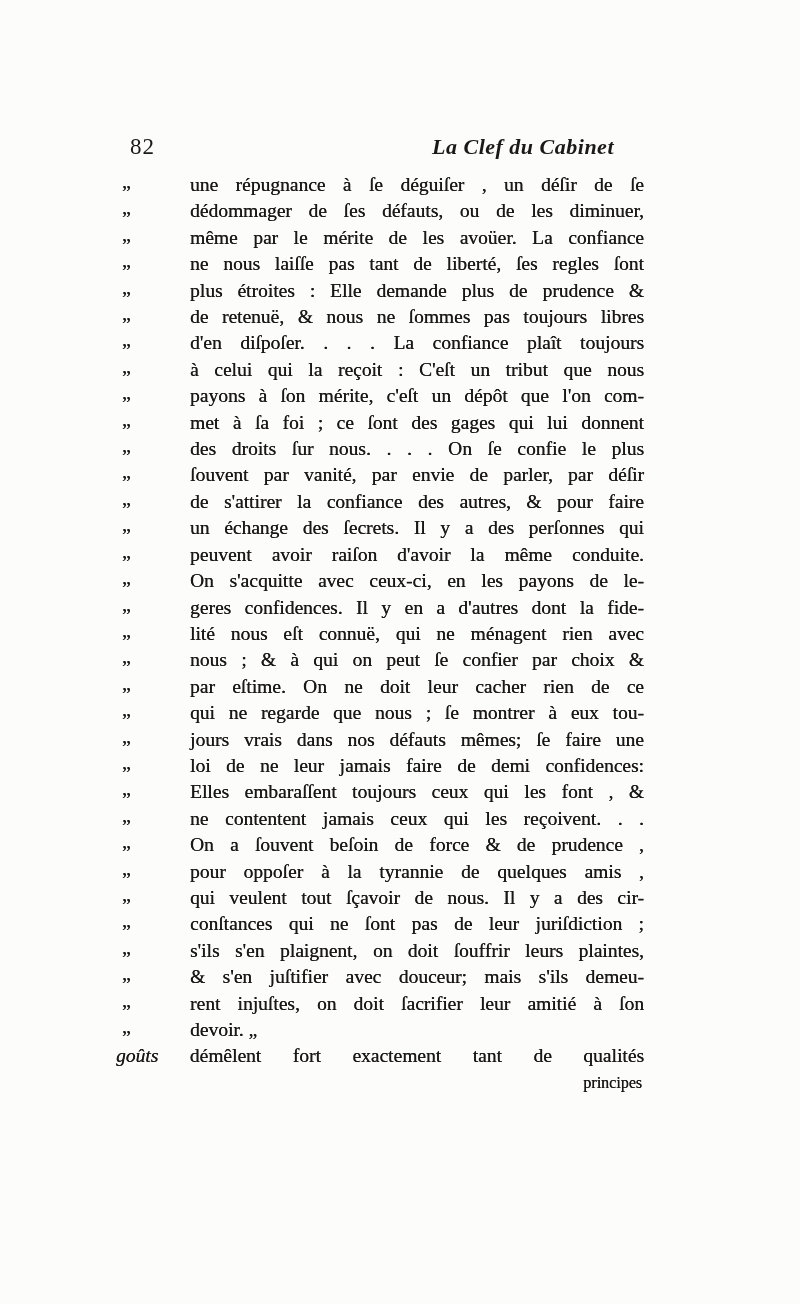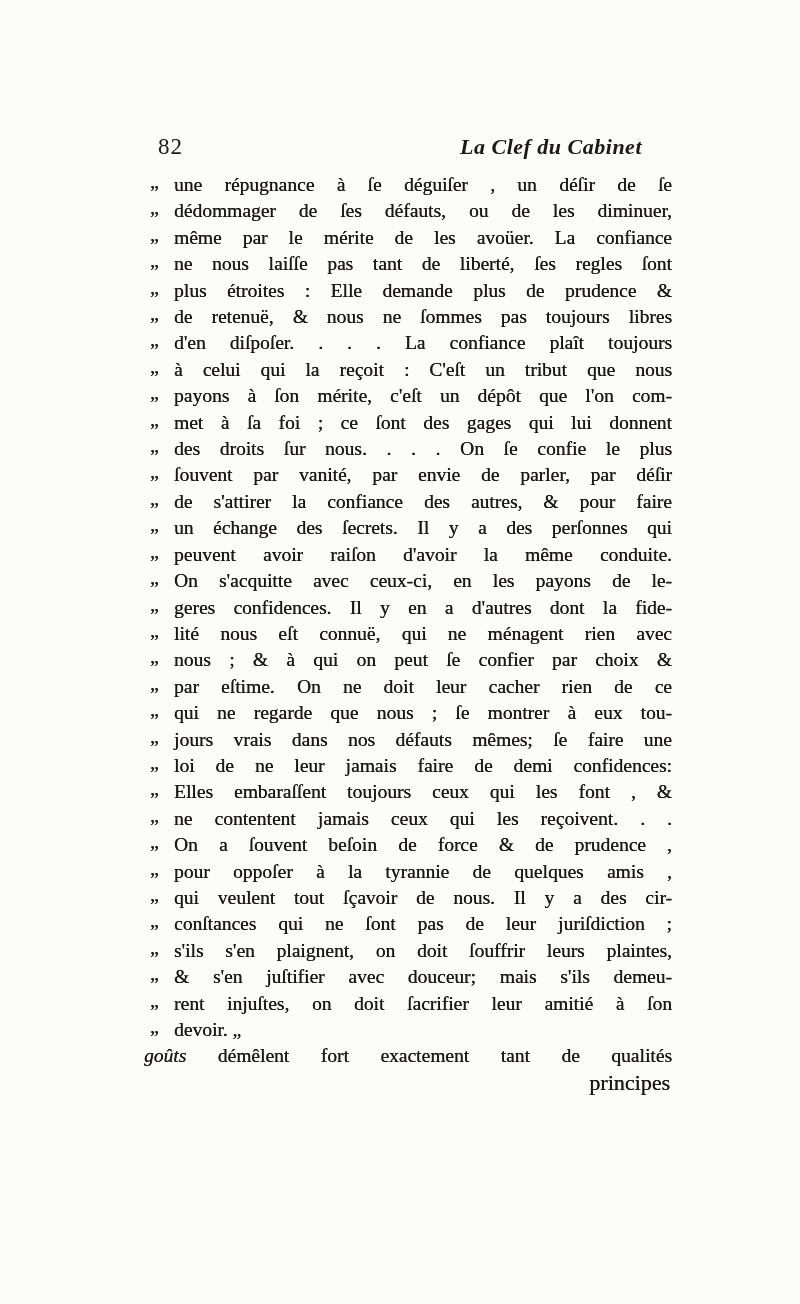--- a/index.html
+++ b/index.html
@@ -11,21 +11,21 @@
     position: relative;
     width: 800px;
     height: 1304px;
     background: #fcfcfb;
     overflow: hidden;
     font-family: "Liberation Serif", "DejaVu Serif", serif;
     color: #1b1916;
   }
   .text-block {
     position: absolute;
-    left: 144px;
+    left: 116px;
     top: 134px;
     width: 528px;
   }
   
   .header-row {
     position: relative;
     height: 34px;
     margin-bottom: 4px;
   }
   .page-number {
@@ -57,41 +57,42 @@
   .quote-mark {
     flex: 0 0 30px;
     padding-left: 6px;
     box-sizing: border-box;
     transform: translateY(-0.14em);
   }
   .line-text {
     flex: 1 1 auto;
     text-align: justify;
     text-align-last: justify;
+    margin-left: 44px;
   }
   .text-line:last-child .line-text {
     text-align-last: left; 
   }
   
   .closing-paragraph {
     margin-top: 0;
     font-size: 19.5px;
     line-height: 26.6px;
     text-shadow: 0.25px 0 0 currentColor;
   }
   .para-line {
     text-align: justify;
     text-align-last: justify;
   }
   .para-line.indented { padding-left: 26px; }
   .italic-phrase { font-style: italic; }
   
   .catchword {
     text-align: right;
-    font-size: 22px;
+    font-size: 16px;
     line-height: 26.6px;
     padding-right: 2px;
     text-shadow: 0.25px 0 0 currentColor;
   }
 </style>
 </head>
 <body>
 
 <div class="scan-page">
   <div class="text-block">

